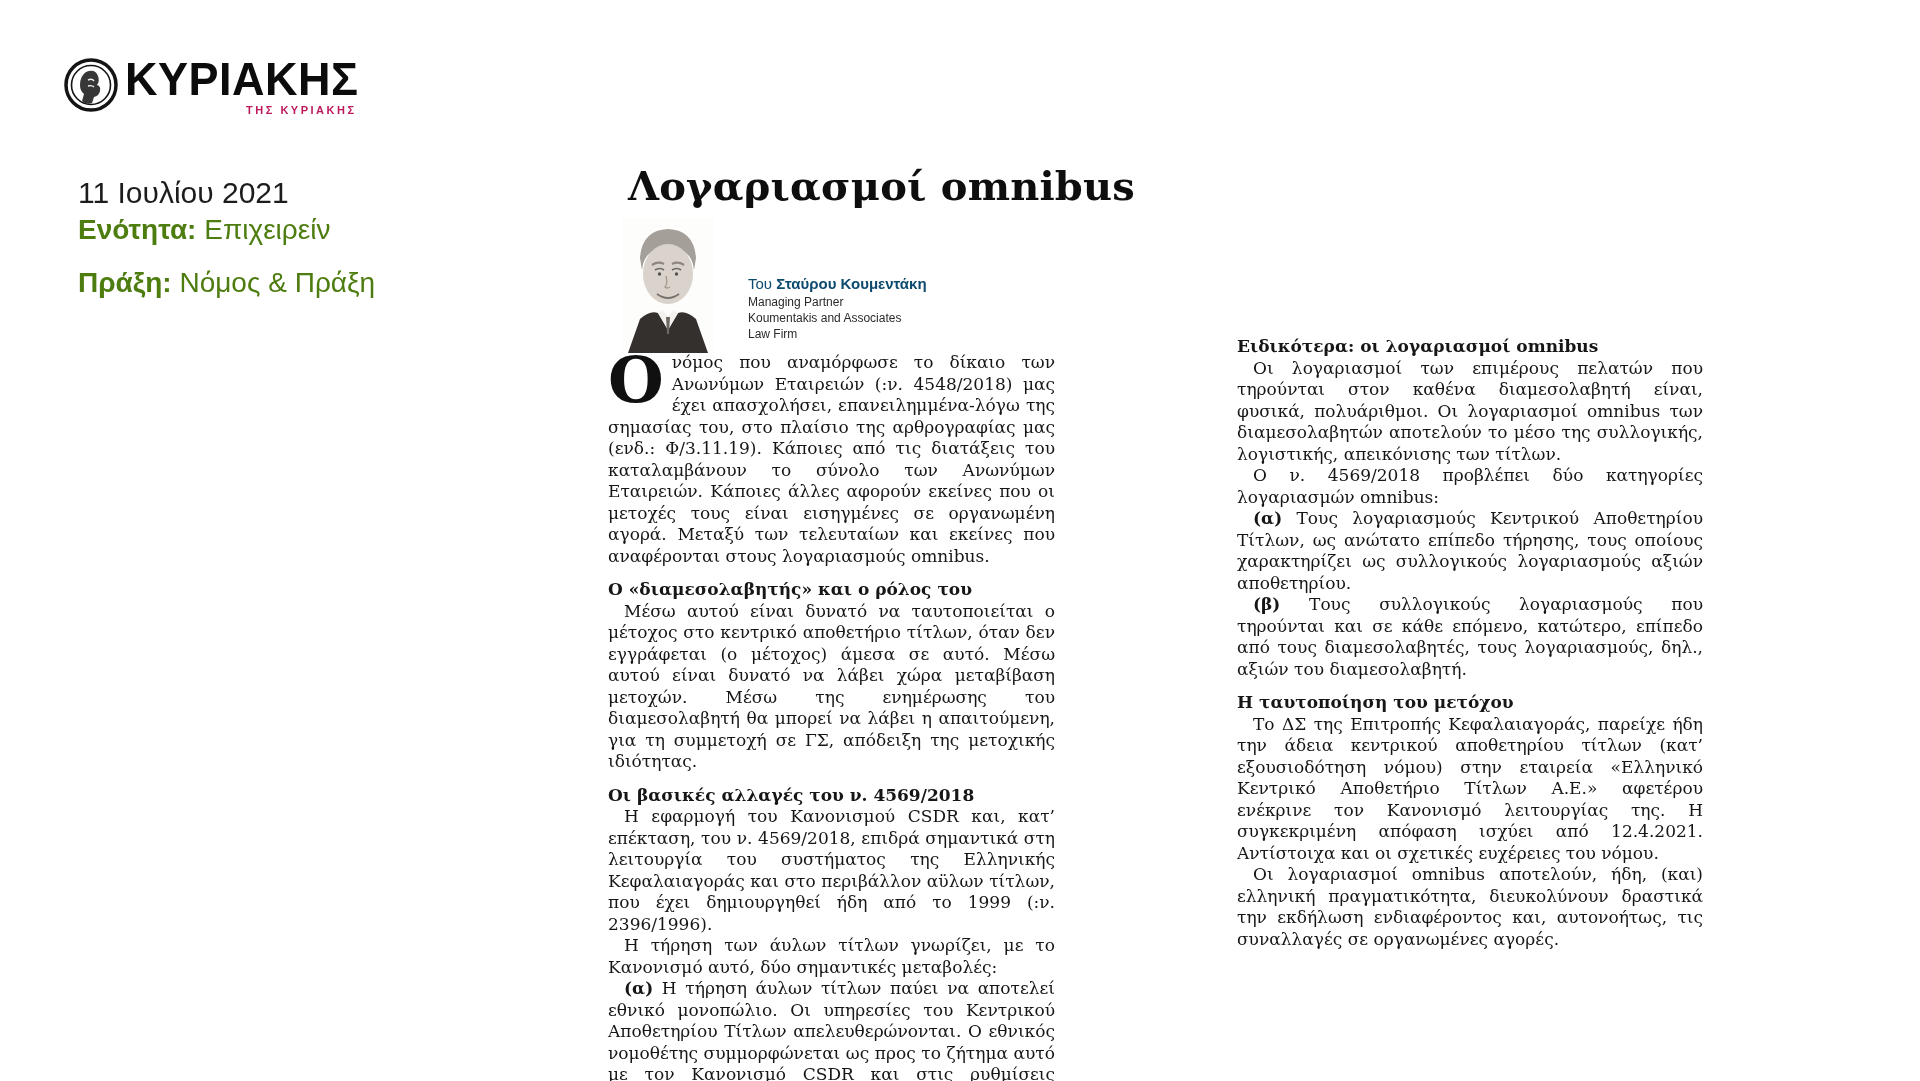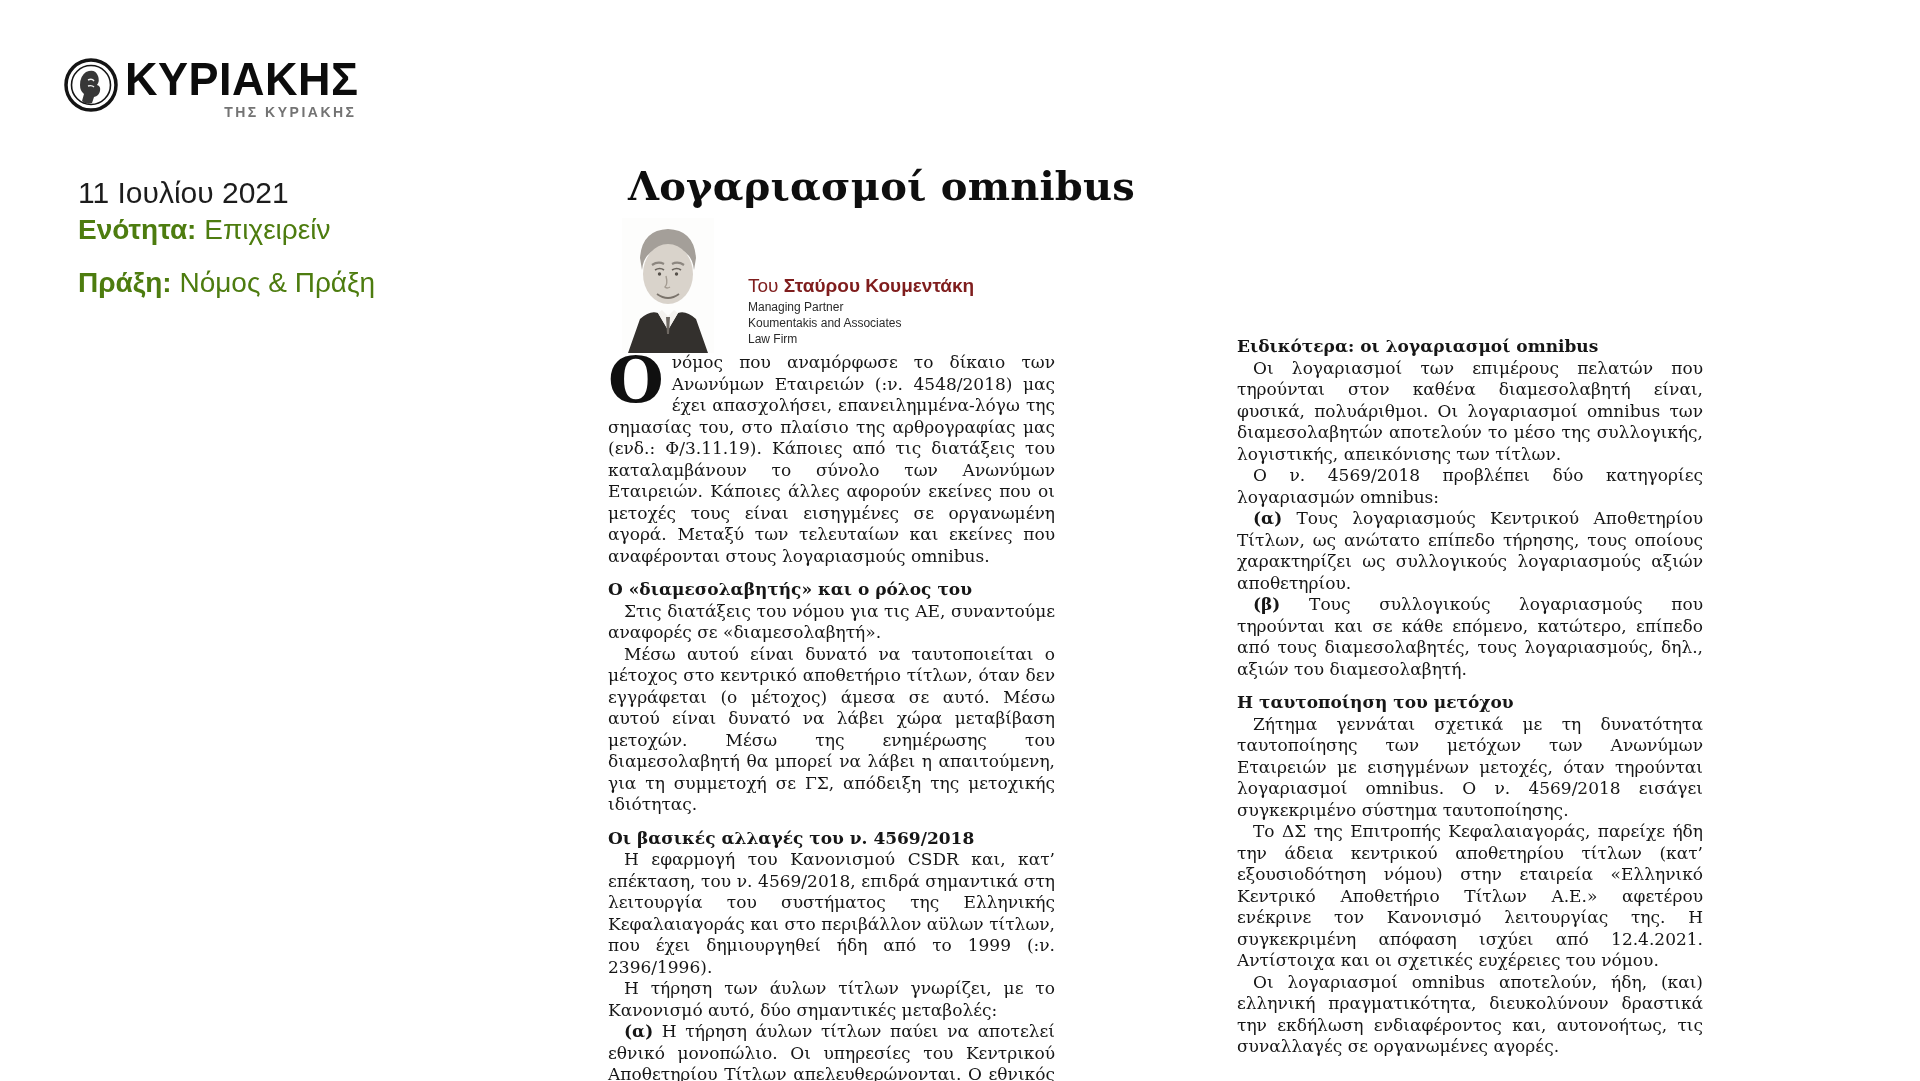--- a/index.html
+++ b/index.html
@@ -10,38 +10,38 @@
   }
   
   .masthead{position:absolute;left:64px;top:56px;display:flex;align-items:flex-start;}
   .coin{width:54px;height:54px;margin-right:7px;margin-top:2px;}
   .logo-stack{display:flex;flex-direction:column;}
   .logo-title{
     font-size:45px;font-weight:bold;letter-spacing:0.5px;line-height:1;
     color:#0c0c0c;transform:scaleY(1.02);transform-origin:top left;white-space:nowrap;
   }
   .logo-subtitle{
-    font-size:14px;font-weight:bold;letter-spacing:2.5px;color:#737373;
+    font-size:11px;font-weight:bold;letter-spacing:2.5px;color:#be185d;
     align-self:flex-end;margin-top:3px;margin-right:2px;
   }
   
   .meta-date{position:absolute;left:78px;top:160px;font-size:30px;color:#1c1c1c;margin-top:16px;}
   .meta-row{position:absolute;left:78px;font-size:28px;color:#4d7c0f;}
   .meta-row .lbl{font-weight:bold;}
   .meta-section{top:214px;}
   .meta-column{top:267px;}
   
   .article-title{
     position:absolute;left:612px;top:146px;
     font-family:"DejaVu Serif",serif;font-weight:bold;font-size:40px;color:#0e0e0e;
     letter-spacing:0.2px;
   }
   .author-photo{position:absolute;left:622px;top:218px;width:92px;height:135px;}
   .byline{position:absolute;left:748px;top:274px;line-height:1.3;}
-  .byline-name{font-size:19px;color:#7f1d1d;}
+  .byline-name{font-size:15px;color:#0c4a6e;}
   .byline-name b{font-weight:bold;}
   .byline-sub{font-size:12px;color:#2a2a2a;line-height:1.35;}
   
   .col{
     position:absolute;width:447px;
     font-family:"DejaVu Serif",serif;font-size:17px;line-height:21.5px;
     text-align:justify;color:#161616;
   }
   .col-1{left:608px;top:352px;}
   .col-2{left:1237px;top:336px;width:466px;}
@@ -104,21 +104,20 @@
   <div class="byline-sub">Managing Partner</div>
   <div class="byline-sub">Koumentakis and Associates</div>
   <div class="byline-sub">Law Firm</div>
 </div>
 
 <div class="col col-1">
   <p>
     <span class="dropcap">Ο</span><span>νόμος που αναμόρφωσε το δίκαιο των Ανωνύμων Εταιρειών (:ν. 4548/2018) μας έχει απασχολήσει, επανειλημμένα-λόγω της σημασίας του, στο πλαίσιο της αρθρογραφίας μας (ενδ.: Φ/3.11.19). Κάποιες από τις διατάξεις του καταλαμβάνουν το σύνολο των Ανωνύμων Εταιρειών. Κάποιες άλλες αφορούν εκείνες που οι μετοχές τους είναι εισηγμένες σε οργανωμένη αγορά. Μεταξύ των τελευταίων και εκείνες που αναφέρονται στους λογαριασμούς omnibus.</span>
   </p>
   <p class="bheading">Ο «διαμεσολαβητής» και ο ρόλος του</p>
-  <p class="ind">Στις διατάξεις του νόμου για τις ΑΕ, συναντούμε αναφορές σε «διαμεσολαβητή».</p>
   <p class="ind">Μέσω αυτού είναι δυνατό να ταυτοποιείται ο μέτοχος στο κεντρικό αποθετήριο τίτλων, όταν δεν εγγράφεται (ο μέτοχος) άμεσα σε αυτό. Μέσω αυτού είναι δυνατό να λάβει χώρα μεταβίβαση μετοχών. Μέσω της ενημέρωσης του διαμεσολαβητή θα μπορεί να λάβει η απαιτούμενη, για τη συμμετοχή σε ΓΣ, απόδειξη της μετοχικής ιδιότητας.</p>
   <p class="bheading">Οι βασικές αλλαγές του ν. 4569/2018</p>
   <p class="ind">Η εφαρμογή του Κανονισμού CSDR και, κατ’ επέκταση, του ν. 4569/2018, επιδρά σημαντικά στη λειτουργία του συστήματος της Ελληνικής Κεφαλαιαγοράς και στο περιβάλλον αϋλων τίτλων, που έχει δημιουργηθεί ήδη από το 1999 (:ν. 2396/1996).</p>
   <p class="ind">Η τήρηση των άυλων τίτλων γνωρίζει, με το Κανονισμό αυτό, δύο σημαντικές μεταβολές:</p>
   <p class="ind">
     <span class="lead">(α)</span><span> Η τήρηση άυλων τίτλων παύει να αποτελεί εθνικό μονοπώλιο. Οι υπηρεσίες του Κεντρικού Αποθετηρίου Τίτλων απελευθερώνονται. Ο εθνικός νομοθέτης συμμορφώνεται ως προς το ζήτημα αυτό με τον Κανονισμό CSDR και στις ρυθμίσεις αδειοδότησης που αυτός εισάγει.</span>
   </p>
 
 </div>
 
@@ -126,17 +125,16 @@
   <p class="bheading" style="margin-top:0;">Ειδικότερα: οι λογαριασμοί omnibus</p>
   <p class="ind">Οι λογαριασμοί των επιμέρους πελατών που τηρούνται στον καθένα διαμεσολαβητή είναι, φυσικά, πολυάριθμοι. Οι λογαριασμοί omnibus των διαμεσολαβητών αποτελούν το μέσο της συλλογικής, λογιστικής, απεικόνισης των τίτλων.</p>
   <p class="ind">Ο ν. 4569/2018 προβλέπει δύο κατηγορίες λογαριασμών omnibus:</p>
   <p class="ind">
     <span class="lead">(α)</span><span> Τους λογαριασμούς Κεντρικού Αποθετηρίου Τίτλων, ως ανώτατο επίπεδο τήρησης, τους οποίους χαρακτηρίζει ως συλλογικούς λογαριασμούς αξιών αποθετηρίου.</span>
   </p>
   <p class="ind">
     <span class="lead">(β)</span><span> Τους συλλογικούς λογαριασμούς που τηρούνται και σε κάθε επόμενο, κατώτερο, επίπεδο από τους διαμεσολαβητές, τους λογαριασμούς, δηλ., αξιών του διαμεσολαβητή.</span>
   </p>
   <p class="bheading">Η ταυτοποίηση του μετόχου</p>
-  <p class="ind">Ζήτημα γεννάται σχετικά με τη δυνατότητα ταυτοποίησης των μετόχων των Ανωνύμων Εταιρειών με εισηγμένων μετοχές, όταν τηρούνται λογαριασμοί omnibus. Ο ν. 4569/2018 εισάγει συγκεκριμένο σύστημα ταυτοποίησης.</p>
   <p class="ind">Το ΔΣ της Επιτροπής Κεφαλαιαγοράς, παρείχε ήδη την άδεια κεντρικού αποθετηρίου τίτλων (κατ’ εξουσιοδότηση νόμου) στην εταιρεία «Ελληνικό Κεντρικό Αποθετήριο Τίτλων Α.Ε.» αφετέρου ενέκρινε τον Κανονισμό λειτουργίας της. Η συγκεκριμένη απόφαση ισχύει από 12.4.2021. Αντίστοιχα και οι σχετικές ευχέρειες του νόμου.</p>
   <p class="ind">Οι λογαριασμοί omnibus αποτελούν, ήδη, (και) ελληνική πραγματικότητα, διευκολύνουν δραστικά την εκδήλωση ενδιαφέροντος και, αυτονοήτως, τις συναλλαγές σε οργανωμένες αγορές.</p>
 
 </div>
 
 </body></html>

